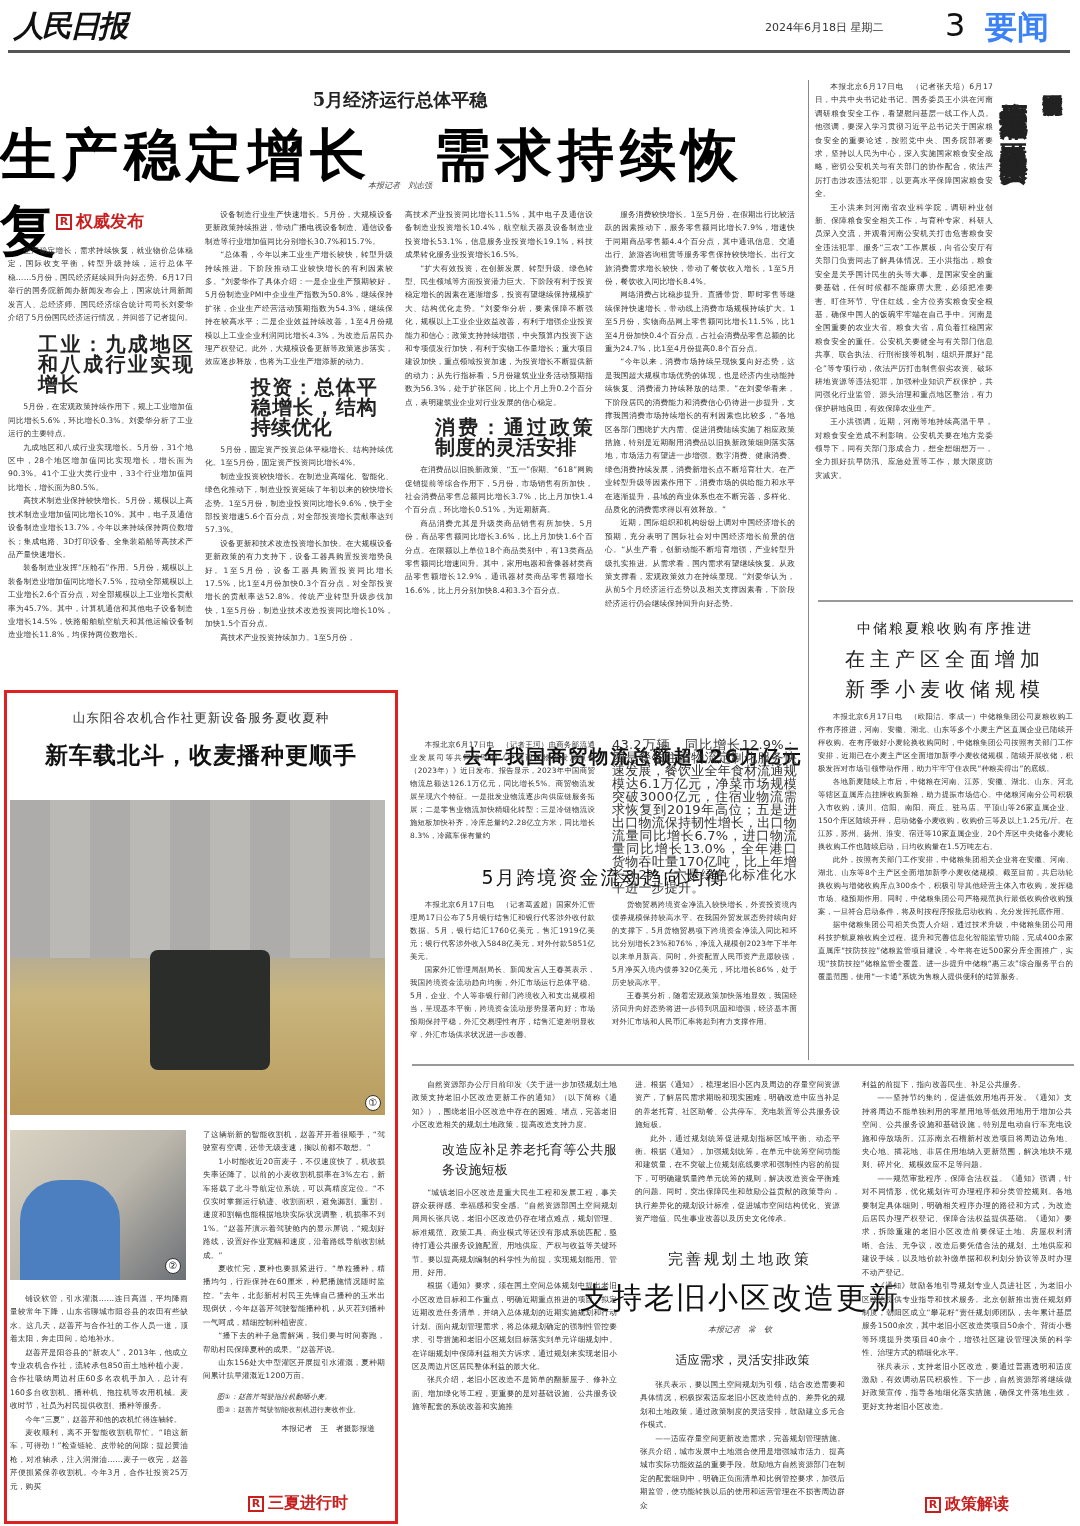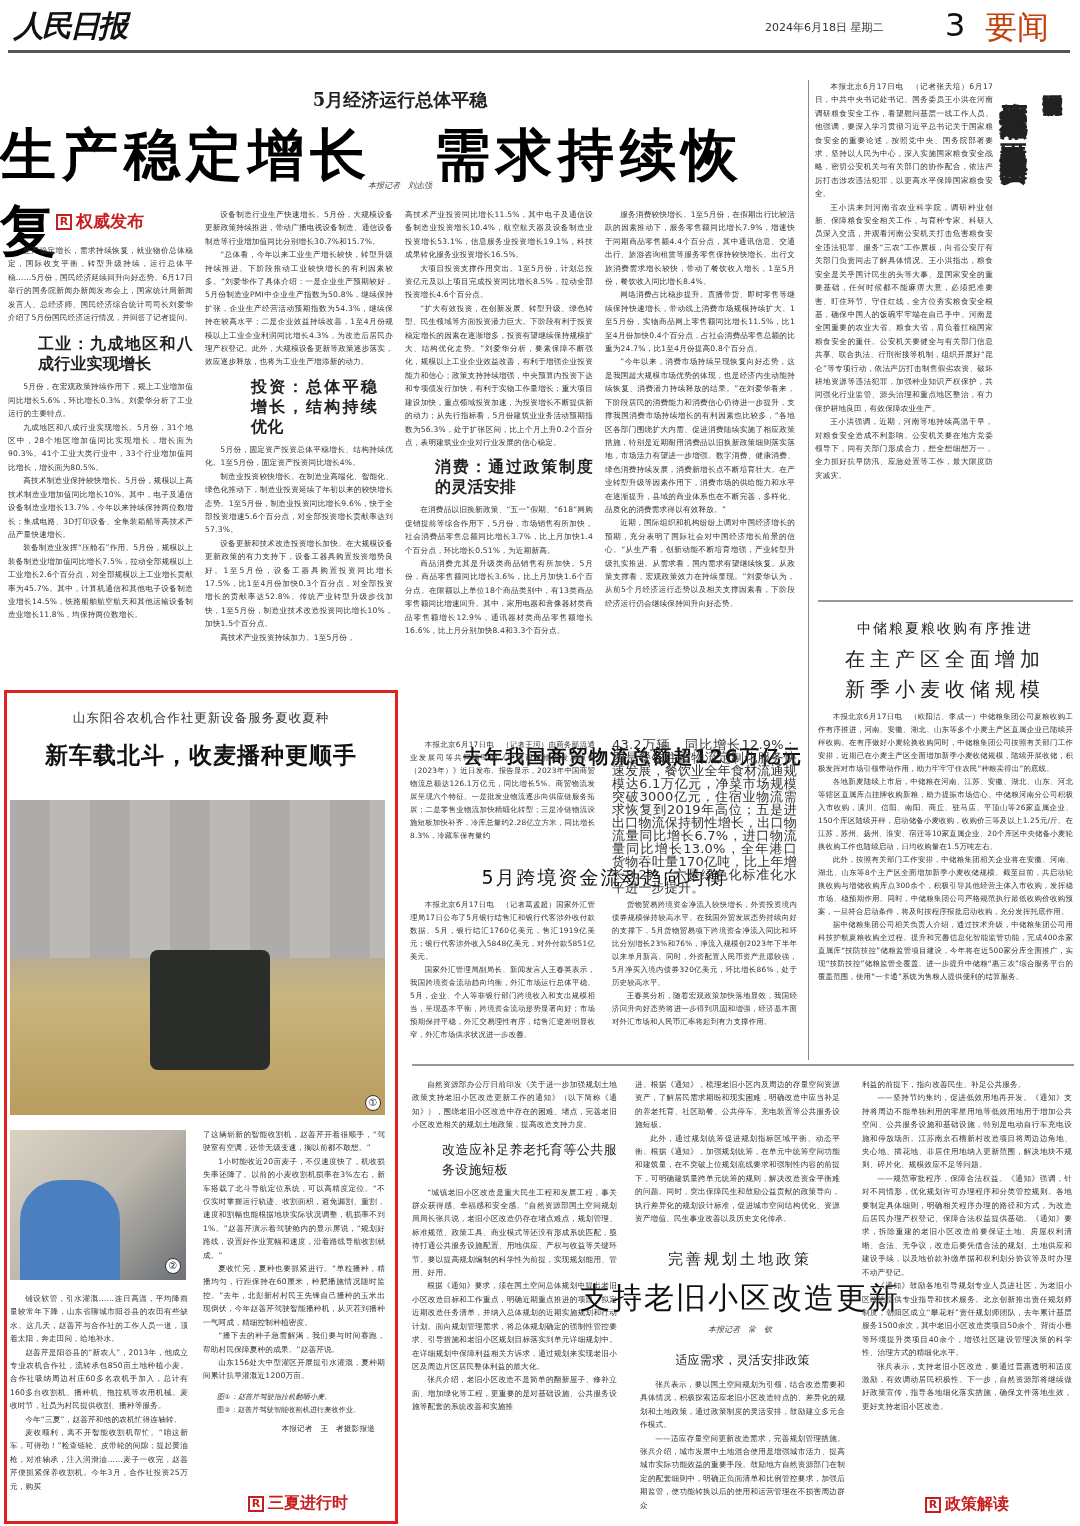--- a/index.html
+++ b/index.html
@@ -3,28 +3,28 @@
 <meta charset="utf-8">
 <style>
 *{box-sizing:border-box;margin:0;padding:0}
 body{width:1080px;height:1526px;background:#fff;font-family:"DejaVu Sans",sans-serif;color:#222;position:relative;overflow:hidden}
 .abs{position:absolute}
 .txt{font-size:7.6px;line-height:13.4px;color:#333;text-align:justify;letter-spacing:0.2px}
 .txt p{text-indent:2em}
 .masthead-logo{left:14px;top:6px;font-family:"DejaVu Serif",serif;font-style:italic;font-size:30px;font-weight:bold;letter-spacing:-2px;color:#111}
 .masthead-date{left:765px;top:20px;font-size:11px;color:#333}
 .masthead-page{left:945px;top:6px;font-size:32px;color:#111}
-.masthead-section{left:985px;top:6px;font-size:32px;color:#c2410c;font-weight:normal}
+.masthead-section{left:985px;top:6px;font-size:32px;color:#3b82f6;font-weight:bold}
 .masthead-rule{left:8px;top:50px;width:1062px;height:3px;background:#555}
 .lead-kicker{left:0;top:88px;width:800px;text-align:center;font-family:"DejaVu Serif",serif;font-size:18px;font-weight:bold}
 .lead-title{left:0;top:118px;width:800px;text-align:left;font-size:56px;font-weight:bold;letter-spacing:6px;color:#000}
 .lead-byline{left:0;top:180px;width:800px;text-align:center;font-size:8px;color:#444;font-style:italic}
 .red-tag{color:#c81e1e;font-weight:bold;display:flex;align-items:center;gap:4px}
 .red-tag .r-box{display:inline-block;border:2px solid #c81e1e;width:16px;height:16px;font-size:11px;line-height:12px;text-align:center}
-.subhead{font-size:16px;font-weight:bold;line-height:20px;color:#222}
+.subhead{font-size:20px;font-weight:bold;line-height:20px;color:#222}
 .vrule{width:1px;background:#888}
 .hrule{height:2px;background:#999}
 .v-title{writing-mode:vertical-rl;font-weight:bold;color:#222}
 .feature-box{left:4px;top:690px;width:394px;height:834px;border:3px solid #d22}
 .photo1{left:10px;top:800px;width:375px;height:315px;background:linear-gradient(180deg,#b8b6b4 0%,#a8a6a3 40%,#c9b57e 62%,#b99c5e 100%)}
 .photo2{left:10px;top:1130px;width:176px;height:150px;background:linear-gradient(135deg,#d9d3c3 0%,#bdb8ad 50%,#6c7076 100%)}
 .head2{font-size:19px;font-weight:bold;color:#111;letter-spacing:2px}
 </style>
 </head>
 <body>
@@ -58,21 +58,20 @@
   <p>“总体看，今年以来工业生产增长较快，转型升级持续推进。下阶段推动工业较快增长的有利因素较多。”刘爱华作了具体介绍：一是企业生产预期较好，5月份制造业PMI中企业生产指数为50.8%，继续保持扩张，企业生产经营活动预期指数为54.3%，继续保持在较高水平；二是企业效益持续改善，1至4月份规模以上工业企业利润同比增长4.3%，为改造后居民办理产权登记。此外，大规模设备更新等政策逐步落实，效应逐步释放，也将为工业生产增添新的动力。</p>
   <div class="subhead" style="margin:8px 16px 6px;padding-left:30px">投资：总体平稳增长，结构持续优化</div>
   <p>5月份，固定资产投资总体平稳增长、结构持续优化。1至5月份，固定资产投资同比增长4%。</p>
   <p>制造业投资较快增长。在制造业高端化、智能化、绿色化推动下，制造业投资延续了年初以来的较快增长态势。1至5月份，制造业投资同比增长9.6%，快于全部投资增速5.6个百分点，对全部投资增长贡献率达到57.3%。</p>
   <p>设备更新和技术改造投资增长加快。在大规模设备更新政策的有力支持下，设备工器具购置投资增势良好。1至5月份，设备工器具购置投资同比增长17.5%，比1至4月份加快0.3个百分点，对全部投资增长的贡献率达52.8%。传统产业转型升级步伐加快，1至5月份，制造业技术改造投资同比增长10%，加快1.5个百分点。</p>
   <p>高技术产业投资持续加力。1至5月份，</p>
 </div>
 
 <div class="abs txt" style="left:405px;top:208px;width:188px">
   <p style="text-indent:0">高技术产业投资同比增长11.5%，其中电子及通信设备制造业投资增长10.4%，航空航天器及设备制造业投资增长53.1%，信息服务业投资增长19.1%，科技成果转化服务业投资增长16.5%。</p>
-  <p>大项目投资支撑作用突出。1至5月份，计划总投资亿元及以上项目完成投资同比增长8.5%，拉动全部投资增长4.6个百分点。</p>
   <p>“扩大有效投资，在创新发展、转型升级、绿色转型、民生领域等方面投资潜力巨大。下阶段有利于投资稳定增长的因素在逐渐增多，投资有望继续保持规模扩大、结构优化走势。”刘爱华分析，要素保障不断强化，规模以上工业企业效益改善，有利于增强企业投资能力和信心；政策支持持续增强，中央预算内投资下达和专项债发行加快，有利于实物工作量增长；重大项目建设加快，重点领域投资加速，为投资增长不断提供新的动力；从先行指标看，5月份建筑业业务活动预期指数为56.3%，处于扩张区间，比上个月上升0.2个百分点，表明建筑业企业对行业发展的信心稳定。</p>
   <div class="subhead" style="margin:8px 0 6px;padding-left:30px">消费：通过政策制度的灵活安排</div>
   <p>在消费品以旧换新政策、“五一”假期、“618”网购促销提前等综合作用下，5月份，市场销售有所加快，社会消费品零售总额同比增长3.7%，比上月加快1.4个百分点，环比增长0.51%，为近期新高。</p>
   <p>商品消费尤其是升级类商品销售有所加快。5月份，商品零售额同比增长3.6%，比上月加快1.6个百分点。在限额以上单位18个商品类别中，有13类商品零售额同比增速回升。其中，家用电器和音像器材类商品零售额增长12.9%，通讯器材类商品零售额增长16.6%，比上月分别加快8.4和3.3个百分点。</p>
 </div>
 
 <div class="abs txt" style="left:605px;top:208px;width:190px">
   <p>服务消费较快增长。1至5月份，在假期出行比较活跃的因素推动下，服务零售额同比增长7.9%，增速快于同期商品零售额4.4个百分点，其中通讯信息、交通出行、旅游咨询租赁等服务零售保持较快增长。出行文旅消费需求增长较快，带动了餐饮收入增长，1至5月份，餐饮收入同比增长8.4%。</p>
   <p>网络消费占比稳步提升。直播带货、即时零售等继续保持快速增长，带动线上消费市场规模持续扩大。1至5月份，实物商品网上零售额同比增长11.5%，比1至4月份加快0.4个百分点，占社会消费品零售总额的比重为24.7%，比1至4月份提高0.8个百分点。</p>
   <p>“今年以来，消费市场持续呈现恢复向好态势，这是我国超大规模市场优势的体现，也是经济内生动能持续恢复、消费潜力持续释放的结果。”在刘爱华看来，下阶段居民的消费能力和消费信心仍待进一步提升，支撑我国消费市场持续增长的有利因素也比较多，“各地区各部门围绕扩大内需、促进消费陆续实施了相应政策措施，特别是近期耐用消费品以旧换新政策细则落实落地，市场活力有望进一步增强。数字消费、健康消费、绿色消费持续发展，消费新增长点不断培育壮大。在产业转型升级等因素作用下，消费市场的供给能力和水平在逐渐提升，县域的商业体系也在不断完善，多样化、品质化的消费需求得以有效释放。”</p>

